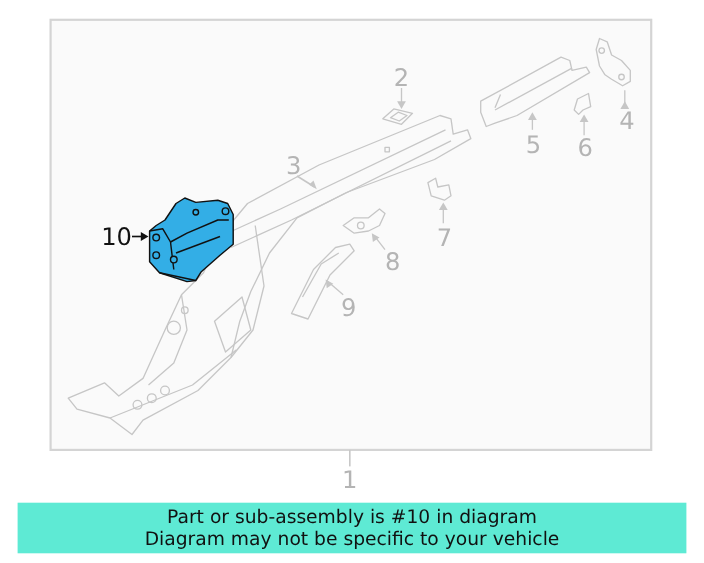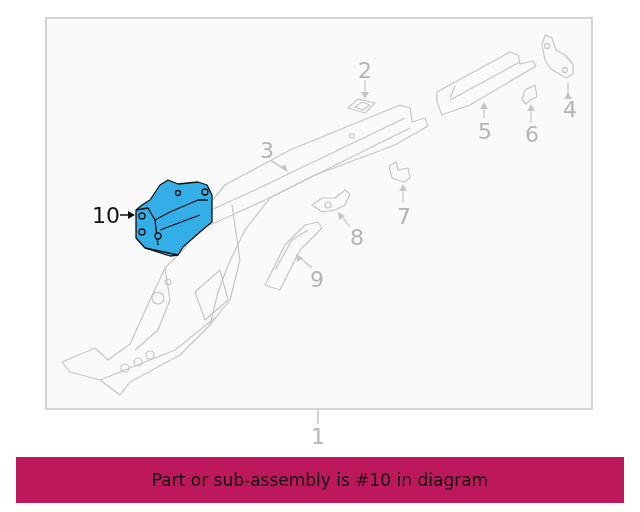--- a/index.html
+++ b/index.html
@@ -1,20 +1,20 @@
 <!DOCTYPE html>
 <html><head>
 <meta charset="utf-8">
 <style>
   html,body{margin:0;padding:0;background:#ffffff;}
   body{width:640px;height:512px;position:relative;overflow:hidden;font-family:"DejaVu Sans",sans-serif;}
   #diagram{position:absolute;left:0;top:0;width:640px;height:460px;}
   .lbl{font-family:"DejaVu Sans",sans-serif;font-size:22px;fill:#b4b4b4;}
   .lbl-hl{font-family:"DejaVu Sans",sans-serif;font-size:22px;fill:#111111;}
-  .banner{position:absolute;left:16px;top:457px;width:608px;height:46px;background:#be185d;
+  .banner{position:absolute;left:16px;top:457px;width:608px;height:46px;background:#5eead4;
     display:flex;flex-direction:column;align-items:center;justify-content:center;
     font-family:"DejaVu Sans",sans-serif;font-size:17px;line-height:20px;color:#111;}
 </style>
 </head>
 <body>
 
 <svg id="diagram" viewBox="0 0 640 460" xmlns="http://www.w3.org/2000/svg">
 
   <rect x="46" y="18" width="546" height="391" fill="#fafafa" stroke="#d4d4d4" stroke-width="2"></rect>
   <line x1="318" y1="409" x2="318" y2="424" stroke="#c8c8c8" stroke-width="1.5"></line>
@@ -114,13 +114,14 @@
   <text class="lbl" x="478" y="139">5</text>
   <text class="lbl" x="525" y="142">6</text>
   <text class="lbl" x="397" y="224">7</text>
   <text class="lbl" x="350" y="245">8</text>
   <text class="lbl" x="310" y="287">9</text>
   <text class="lbl-hl" x="92" y="223">10</text>
 </svg>
 
 <div class="banner">
   <div>Part or sub-assembly is #10 in diagram</div>
+  <div>Diagram may not be specific to your vehicle</div>
 </div>
 
 </body></html>

